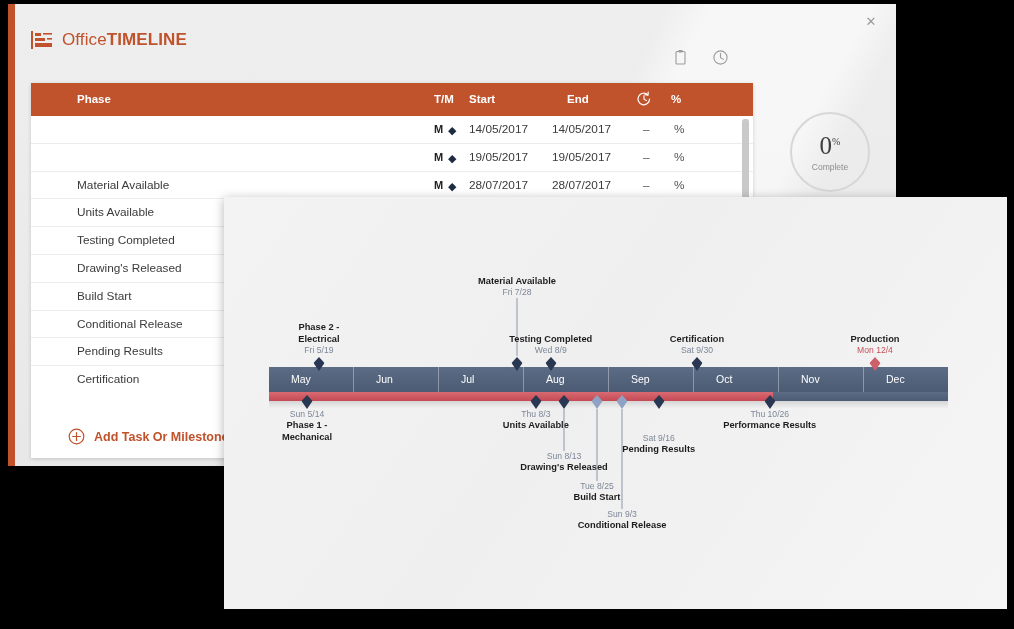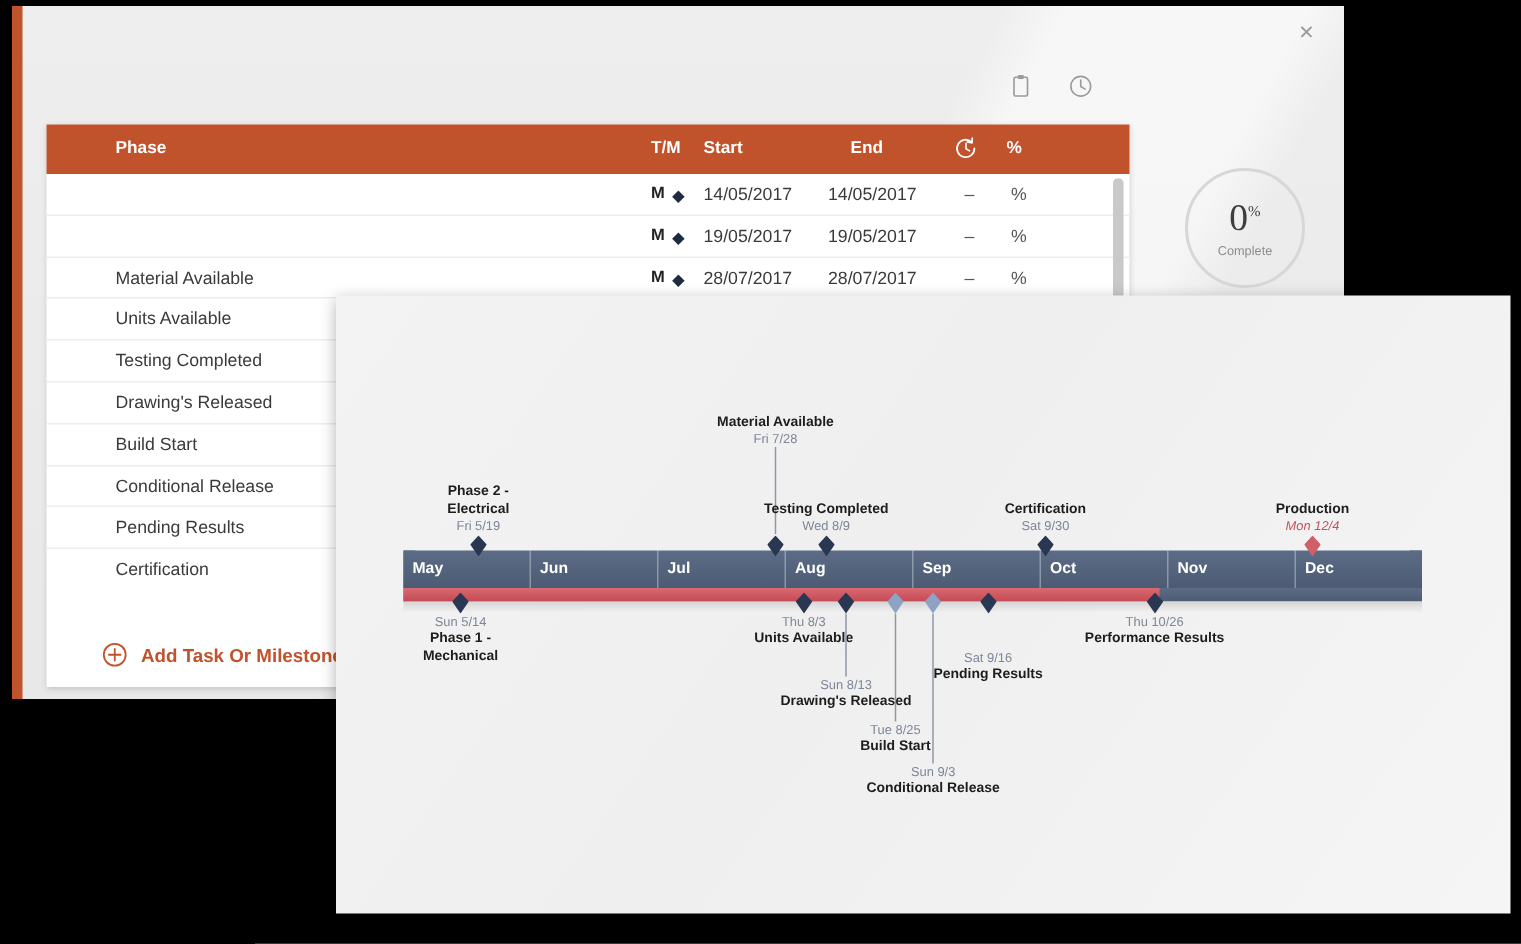--- a/index.html
+++ b/index.html
@@ -150,23 +150,22 @@
   .month-band {
     position: absolute; left: 45px; top: 170px;
     width: 679px; height: 25px;
     background: linear-gradient(180deg, #5c6c86 0%, #4c5b73 100%);
     display: flex;
   }
   .month-cell {
     position: relative; flex: 1 1 0;
     border-left: 1px solid rgba(255,255,255,.34);
     color: #ffffff; font-size: 10.5px;
-    line-height: 25px; padding-left: 6px;
+    line-height: 25px; padding-left: 22px;
     white-space: nowrap;
-    font-weight: bold;
   }
   .month-cell:first-child { border-left: none; }
   .band-cap-l {
     position: absolute; left: 45px; top: 170px;
     width: 8px; height: 25px;
     background: linear-gradient(180deg, #4a5975 0%, #3e4c64 100%);
   }
   .band-cap-r {
     position: absolute; left: 716px; top: 170px;
     width: 8px; height: 25px;
@@ -211,33 +210,46 @@
     text-align: center;
     white-space: nowrap;
   }
   .ms-name {
     font-size: 9.3px; font-weight: 700; color: #1d1d1d;
     line-height: 11.5px;
   }
   .ms-date {
     font-size: 8.6px; color: #7d8798; line-height: 11px;
   }
-  .ms-date.red { color: #c6505c; font-style: italic; }
+  .ms-date.red { color: #c6505c; }
 </style>
 </head>
 <body>
 
 <div id="root">
 
   <div class="app-window">
     <div class="app-header-sheen"></div>
     <div class="app-accent"></div>
 
     <div class="close-btn">✕</div>
 
+    <div class="logo-wrap">
+      <span>
+        <svg class="logo-mark" viewBox="0 0 24 20">
+          <rect x="1" y="1" width="2" height="18" fill="#c0522c"></rect>
+          <rect x="5" y="3" width="6" height="3" fill="#c0522c"></rect>
+          <rect x="5" y="8" width="10" height="3" fill="#c0522c"></rect>
+          <rect x="5" y="13" width="17" height="4" fill="#c0522c"></rect>
+          <rect x="13" y="3" width="9" height="1.6" fill="#c0522c"></rect>
+          <rect x="17" y="8" width="5" height="1.6" fill="#c0522c"></rect>
+        </svg>
+      </span>
+      <span class="logo-text"><span class="lt-thin">Office</span><span class="lt-bold">TIMELINE</span></span>
+    </div>
 
     <div class="tool-icons">
       <span>
         <svg class="tool-ico" viewBox="0 0 17 17">
           <rect x="4" y="2.5" width="9" height="12.5" rx="1" fill="none" stroke="#9b9b9b" stroke-width="1.1"></rect>
           <rect x="6.5" y="1" width="4" height="2.6" rx=".6" fill="#9b9b9b"></rect>
         </svg>
       </span>
       <span>
         <svg class="tool-ico" viewBox="0 0 17 17">

